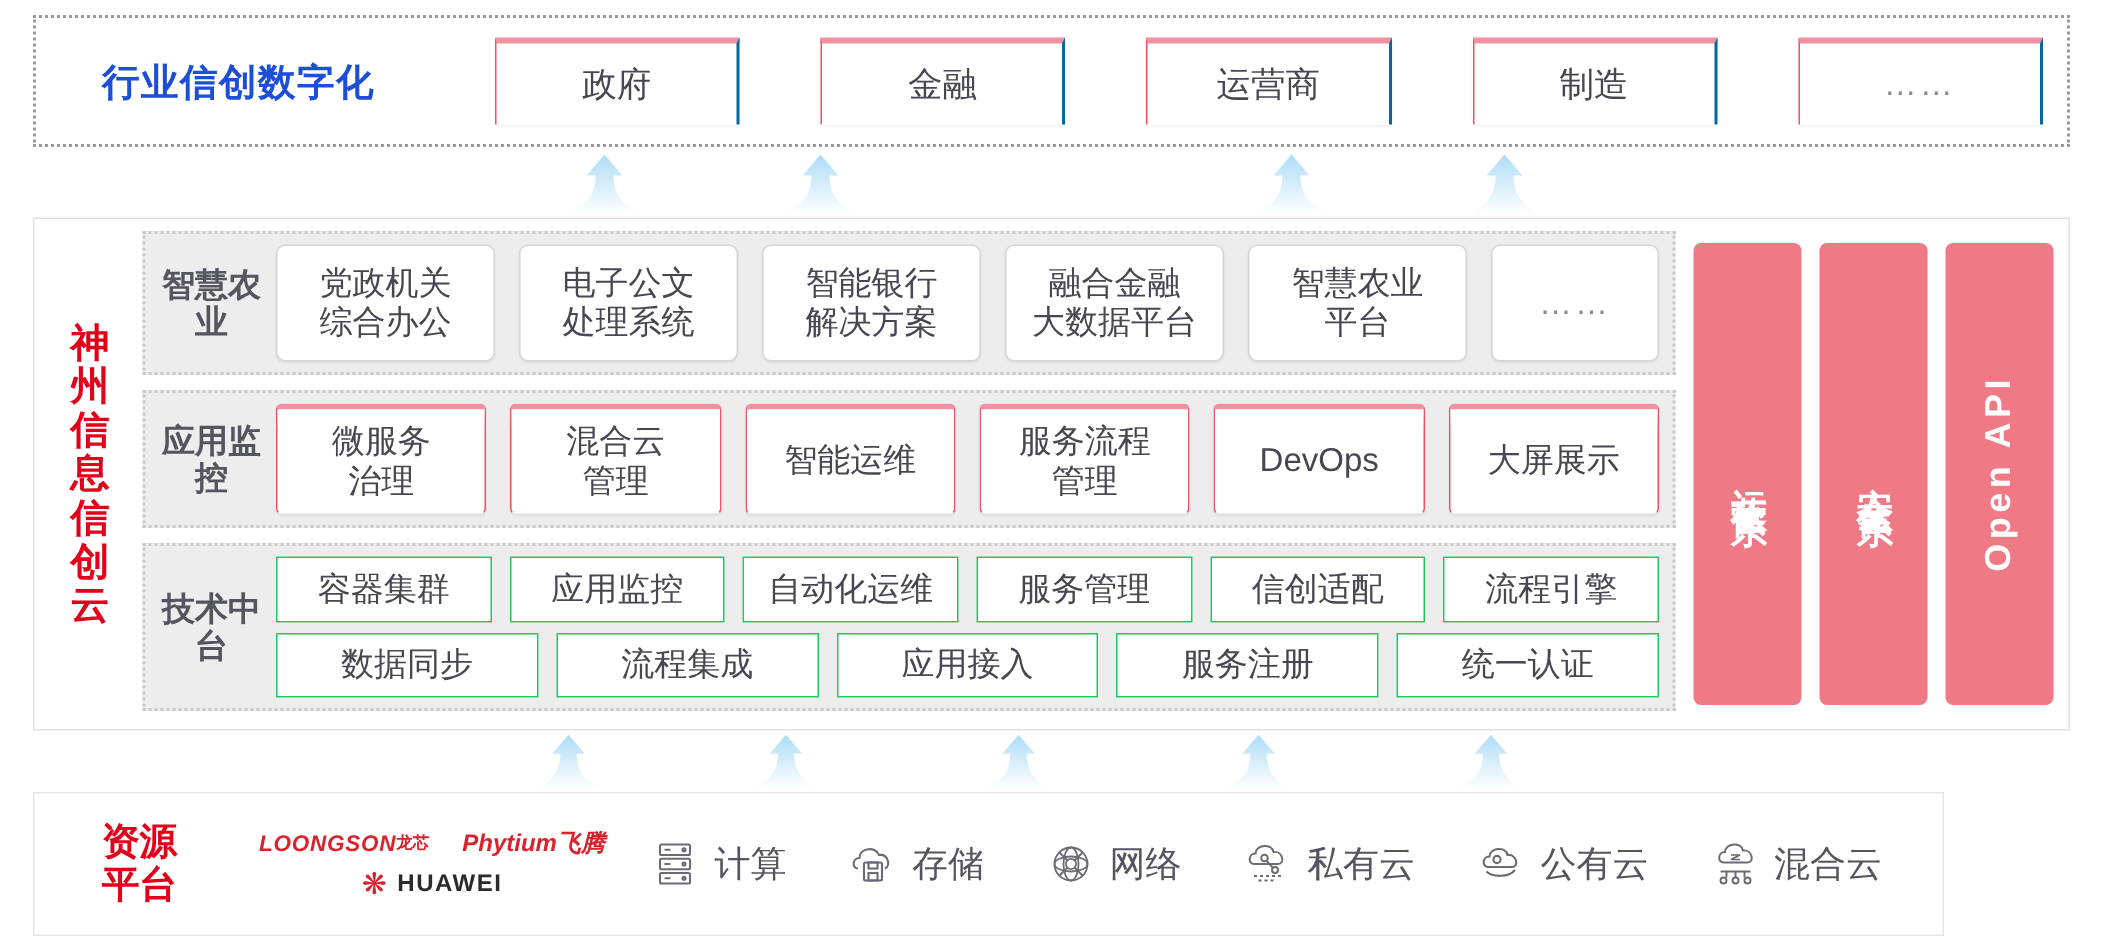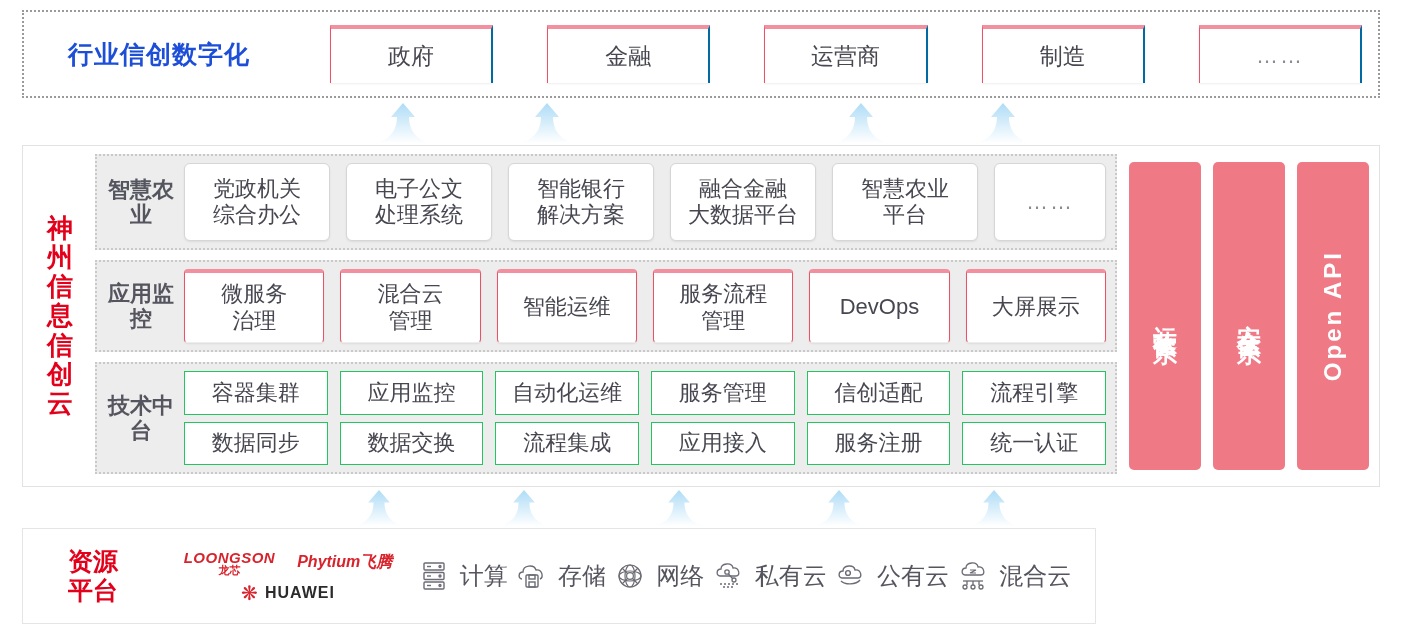--- a/index.html
+++ b/index.html
@@ -102,31 +102,31 @@
     color:#ffffff;font-weight:bold;font-size:24px;
   }
   .pillar .vtext{
     writing-mode:vertical-rl;text-orientation:upright;
     letter-spacing:5px;line-height:1;
   }
   .pillar .vtext.latin{text-orientation:mixed;transform:rotate(180deg);letter-spacing:3px;}
 
   
   .resource-panel{
-    position:absolute;left:22px;top:528px;width:1074px;height:96px;
+    position:absolute;left:22px;top:528px;width:1274px;height:96px;
     background:#ffffff;border:1px solid #e5e5e5;box-sizing:border-box;
     display:flex;align-items:center;
   }
   .res-title{
     width:140px;flex:0 0 140px;text-align:center;
     color:#e3001b;font-weight:bold;font-size:25px;line-height:1.15;
   }
   .logos{width:250px;flex:0 0 250px;display:flex;flex-direction:column;align-items:center;gap:7px;}
   .logo-row{display:flex;align-items:center;gap:22px;}
-  .logo-loongson{display:flex;flex-direction:column;align-items:center;line-height:1;}
+  .logo-loongson{display:flex;align-items:center;line-height:1;}
   .logo-loongson .l1{font-size:15px;font-weight:bold;color:#d9232c;font-style:italic;letter-spacing:.5px;}
   .logo-loongson .l2{font-size:11px;font-weight:bold;color:#d9232c;}
   .logo-phytium{font-size:16px;font-weight:bold;color:#d9232c;font-style:italic;}
   .logo-huawei{display:flex;align-items:center;gap:7px;}
   .logo-huawei .mark{color:#d9232c;font-size:20px;line-height:1;}
   .logo-huawei .txt{font-size:16px;font-weight:bold;color:#2b2b2b;letter-spacing:1px;}
 
   .res-items{flex:1;display:flex;align-items:center;justify-content:space-around;padding-right:20px;}
   .res-item{display:flex;align-items:center;gap:9px;}
   .res-item .ricon{width:34px;height:34px;flex:0 0 34px;}
@@ -267,23 +267,20 @@
               <div class="card flat">
                   <span>信创适配</span>
                 </div>
               <div class="card flat">
                   <span>流程引擎</span>
                 </div>
             </div>
             <div class="row-items">
               <div class="card flat">
                   <span>数据同步</span>
-                </div>
-              <div class="card flat">
-                  <span>数据交换</span>
                 </div>
               <div class="card flat">
                   <span>流程集成</span>
                 </div>
               <div class="card flat">
                   <span>应用接入</span>
                 </div>
               <div class="card flat">
                   <span>服务注册</span>
                 </div>

